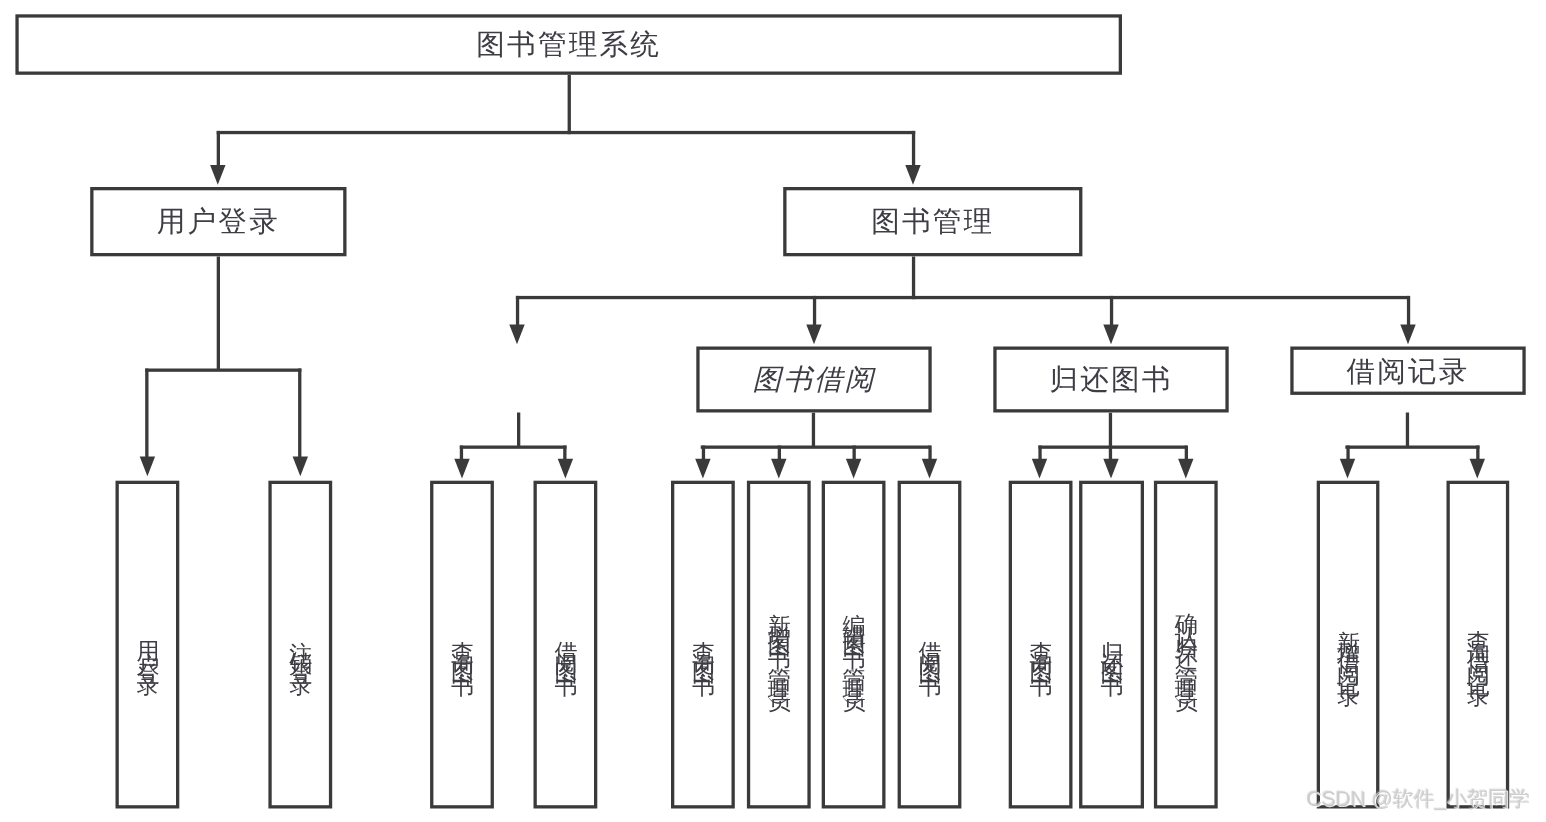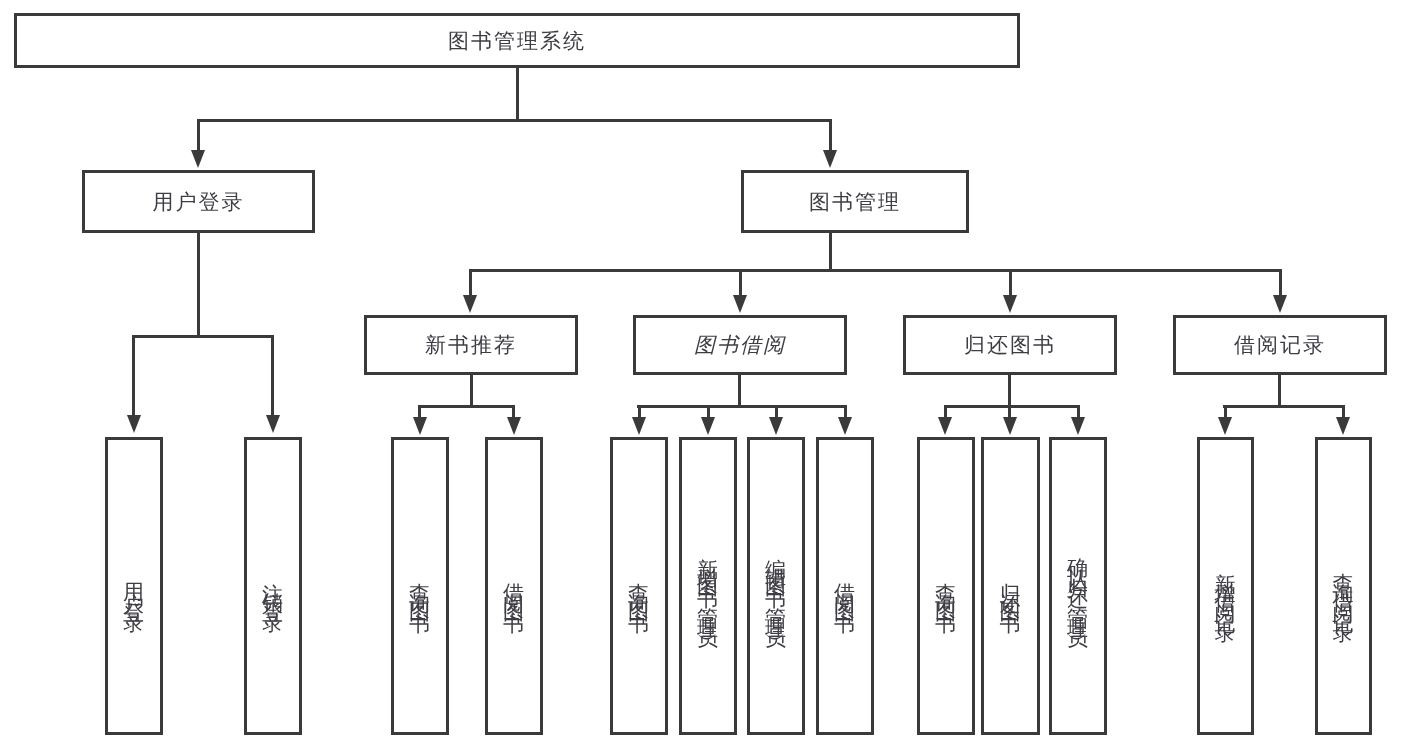--- a/index.html
+++ b/index.html
@@ -15,21 +15,21 @@
     position: absolute;
     box-sizing: border-box;
     border: 3px solid #3a3a3a;
     background: #ffffff;
     display: flex;
     align-items: center;
     justify-content: center;
     color: #3d3d44;
   }
   .hbox span {
-    font-size: 21px;
+    font-size: 26px;
     letter-spacing: 2px;
     white-space: nowrap;
   }
   .vbox span {
     writing-mode: vertical-lr;
     text-orientation: mixed;
     font-size: 21px;
     letter-spacing: 10px;
     line-height: 1;
   }
@@ -116,34 +116,31 @@
   <div class="vline" style="left:1342px; top:405px; height:14px;"></div>
   <div class="arrow" style="left:1336px; top:417px;"></div>
 
   <div class="box hbox" style="left:14px; top:13px; width:1006px; height:55px;">
     <span>图书管理系统</span>
   </div>
 
   <div class="box hbox" style="left:82px; top:170px; width:233px; height:63px;">
     <span>用户登录</span>
   </div>
-  <div class="box hbox" style="left:741px; top:170px; width:228px; height:63px;">
+  <div class="box hbox" style="left:712px; top:170px; width:272px; height:63px;">
     <span>图书管理</span>
   </div>
 
-  <div class="box hbox" style="left:364px; top:315px; width:214px; height:60px;">
-    <span>新书推荐</span>
-  </div>
   <div class="box hbox" style="left:633px; top:315px; width:214px; height:60px;font-style:italic;">
     <span>图书借阅</span>
   </div>
   <div class="box hbox" style="left:903px; top:315px; width:214px; height:60px;">
     <span>归还图书</span>
   </div>
-  <div class="box hbox" style="left:1173px; top:315px; width:214px; height:60px;">
+  <div class="box hbox" style="left:1173px; top:315px; width:214px; height:44px;">
     <span>借阅记录</span>
   </div>
 
   <div class="box vbox" style="left:105px; top:437px; width:58px; height:298px;">
     <span>用户登录</span>
   </div>
   <div class="box vbox" style="left:244px; top:437px; width:58px; height:298px;">
     <span>注销登录</span>
   </div>
 
@@ -177,14 +174,15 @@
     <span>确认归还（管理员）</span>
   </div>
 
   <div class="box vbox" style="left:1197px; top:437px; width:57px; height:298px;">
     <span>新增借阅记录</span>
   </div>
   <div class="box vbox" style="left:1315px; top:437px; width:57px; height:298px;">
     <span>查询借阅记录</span>
   </div>
 
+  <div class="watermark">CSDN @软件_小贺同学</div>
 
 </div>
 
 </body></html>

